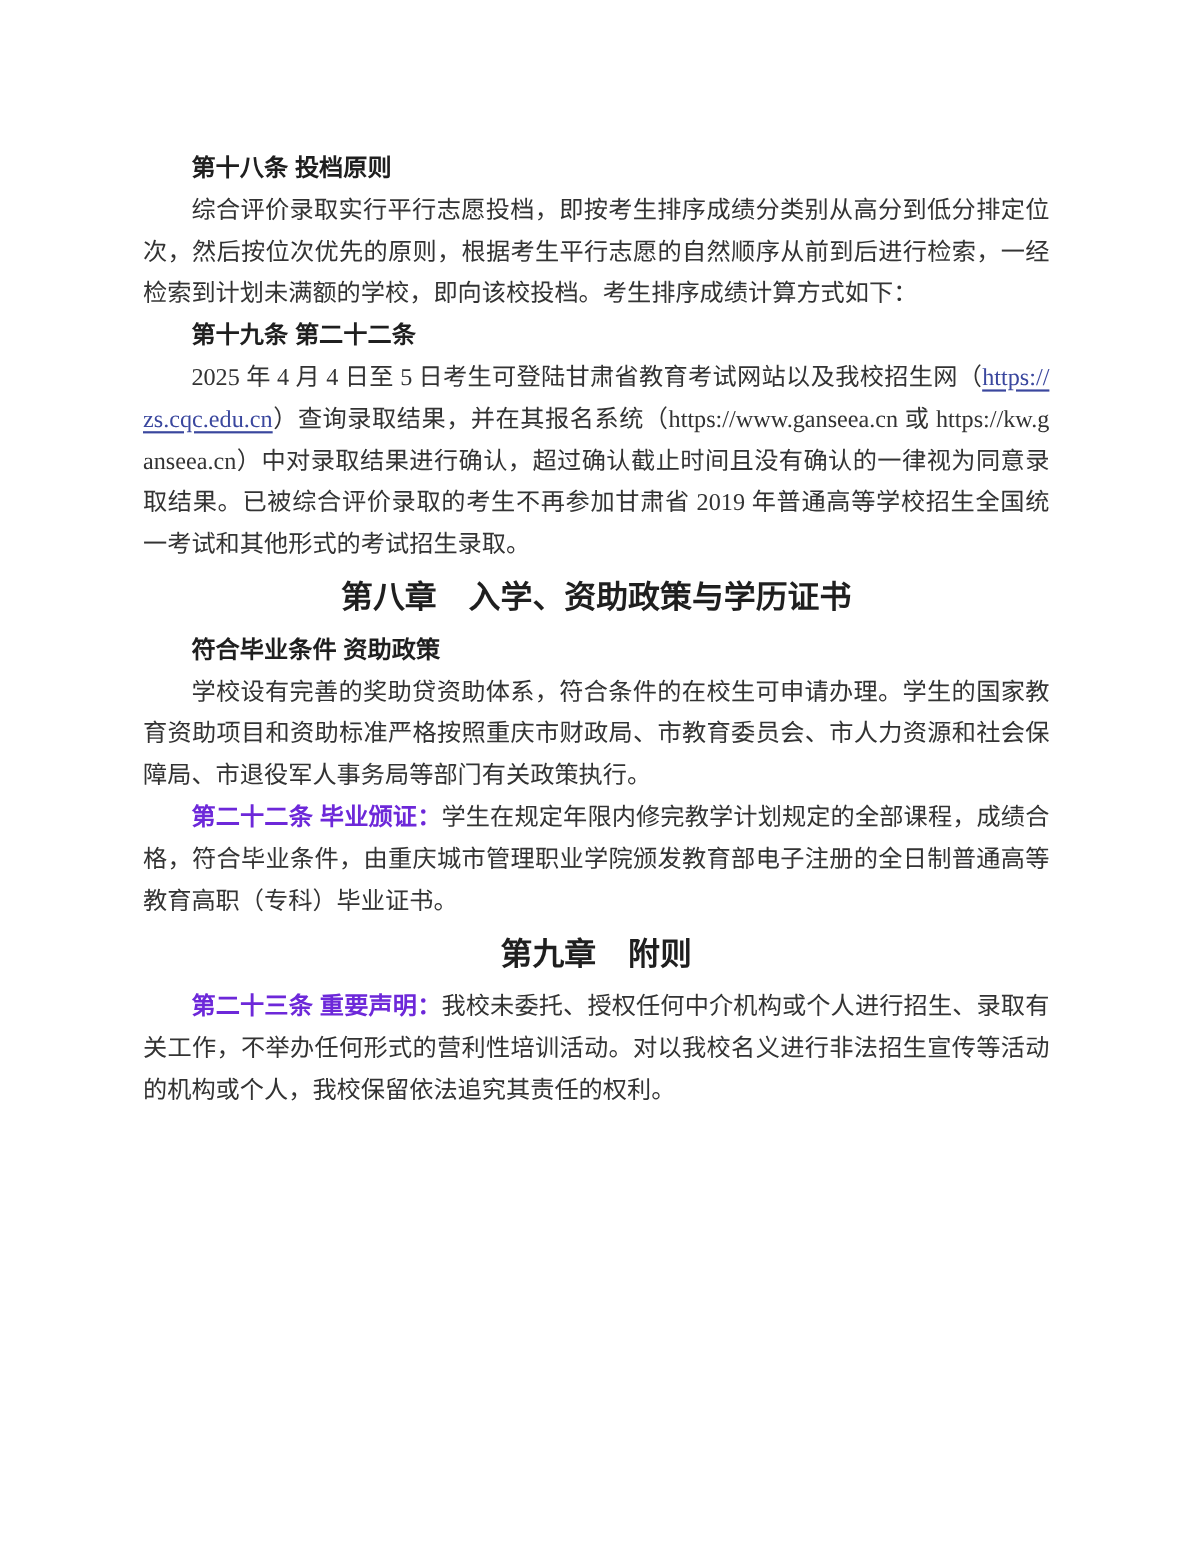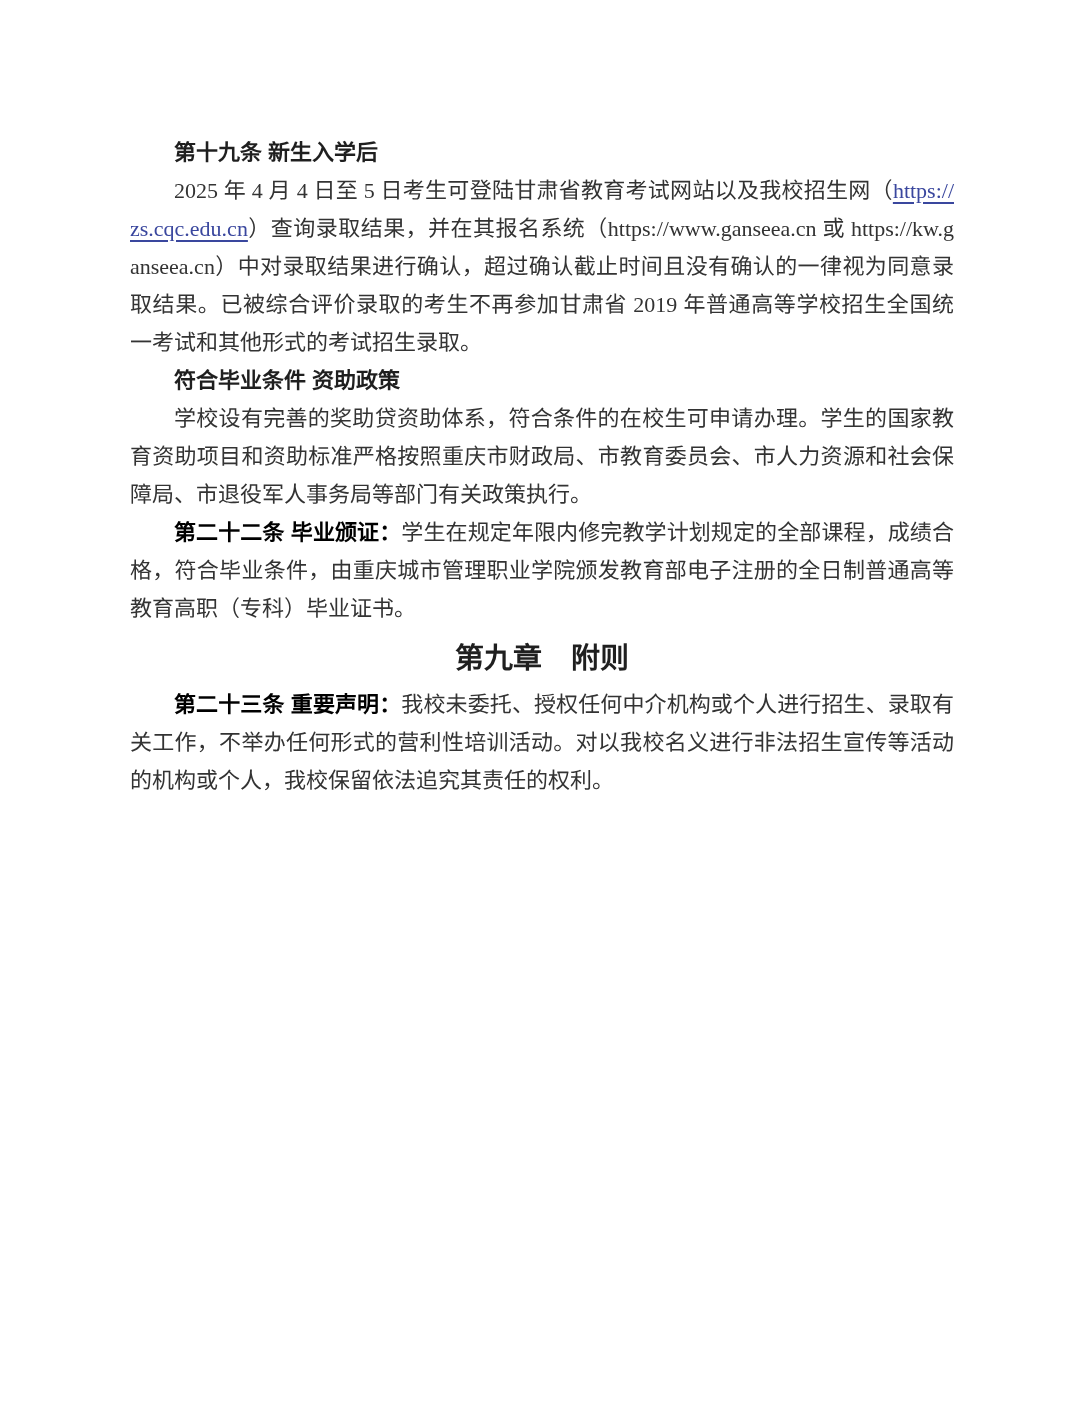--- a/index.html
+++ b/index.html
@@ -38,44 +38,47 @@
     font-size: 29px;
     line-height: 44px;
     font-weight: bold;
     text-align: center;
     text-indent: 0;
     color: #1f1f1f;
     font-family: "Liberation Sans", "DejaVu Sans", sans-serif;
   }
   .runin-label {
     font-weight: bold;
-    color: #000000;
+    color: #6d28d9;
     font-family: "Liberation Sans", "DejaVu Sans", sans-serif;
   }
   .doc-link {
     color: #3a479e;
     text-decoration: underline;
     text-underline-offset: 4px;
     cursor: pointer;
   }
 </style>
 </head>
 <body>
 
 <div class="page">
 
+  <h3 class="article-heading">第十八条 投档原则</h3>
+
+  <p class="para">综合评价录取实行平行志愿投档，即按考生排序成绩分类别从高分到低分排定位次，然后按位次优先的原则，根据考生平行志愿的自然顺序从前到后进行检索，一经检索到计划未满额的学校，即向该校投档。考生排序成绩计算方式如下：</p>
 
 
-
-  <h3 class="article-heading">第十九条 新生入学后</h3>
+  <h3 class="article-heading">第十九条 第二十二条</h3>
 
   <p class="para">
     <span>2025 年 4 月 4 日至 5 日考生可登陆甘肃省教育考试网站以及我校招生网（</span><a class="doc-link">https://zs.cqc.edu.cn</a><span>）查询录取结果，并在其报名系统（https://www.ganseea.cn 或 https://kw.ganseea.cn）中对录取结果进行确认，超过确认截止时间且没有确认的一律视为同意录取结果。已被综合评价录取的考生不再参加甘肃省 2019 年普通高等学校招生全国统一考试和其他形式的考试招生录取。</span>
   </p>
 
+  <h2 class="chapter-heading">第八章　入学、资助政策与学历证书</h2>
 
 
 
 
   <h3 class="article-heading">符合毕业条件 资助政策</h3>
 
   <p class="para">学校设有完善的奖助贷资助体系，符合条件的在校生可申请办理。学生的国家教育资助项目和资助标准严格按照重庆市财政局、市教育委员会、市人力资源和社会保障局、市退役军人事务局等部门有关政策执行。</p>
 
   <p class="para">
     <span class="runin-label">第二十二条 毕业颁证：</span><span>学生在规定年限内修完教学计划规定的全部课程，成绩合格，符合毕业条件，由重庆城市管理职业学院颁发教育部电子注册的全日制普通高等教育高职（专科）毕业证书。</span>

